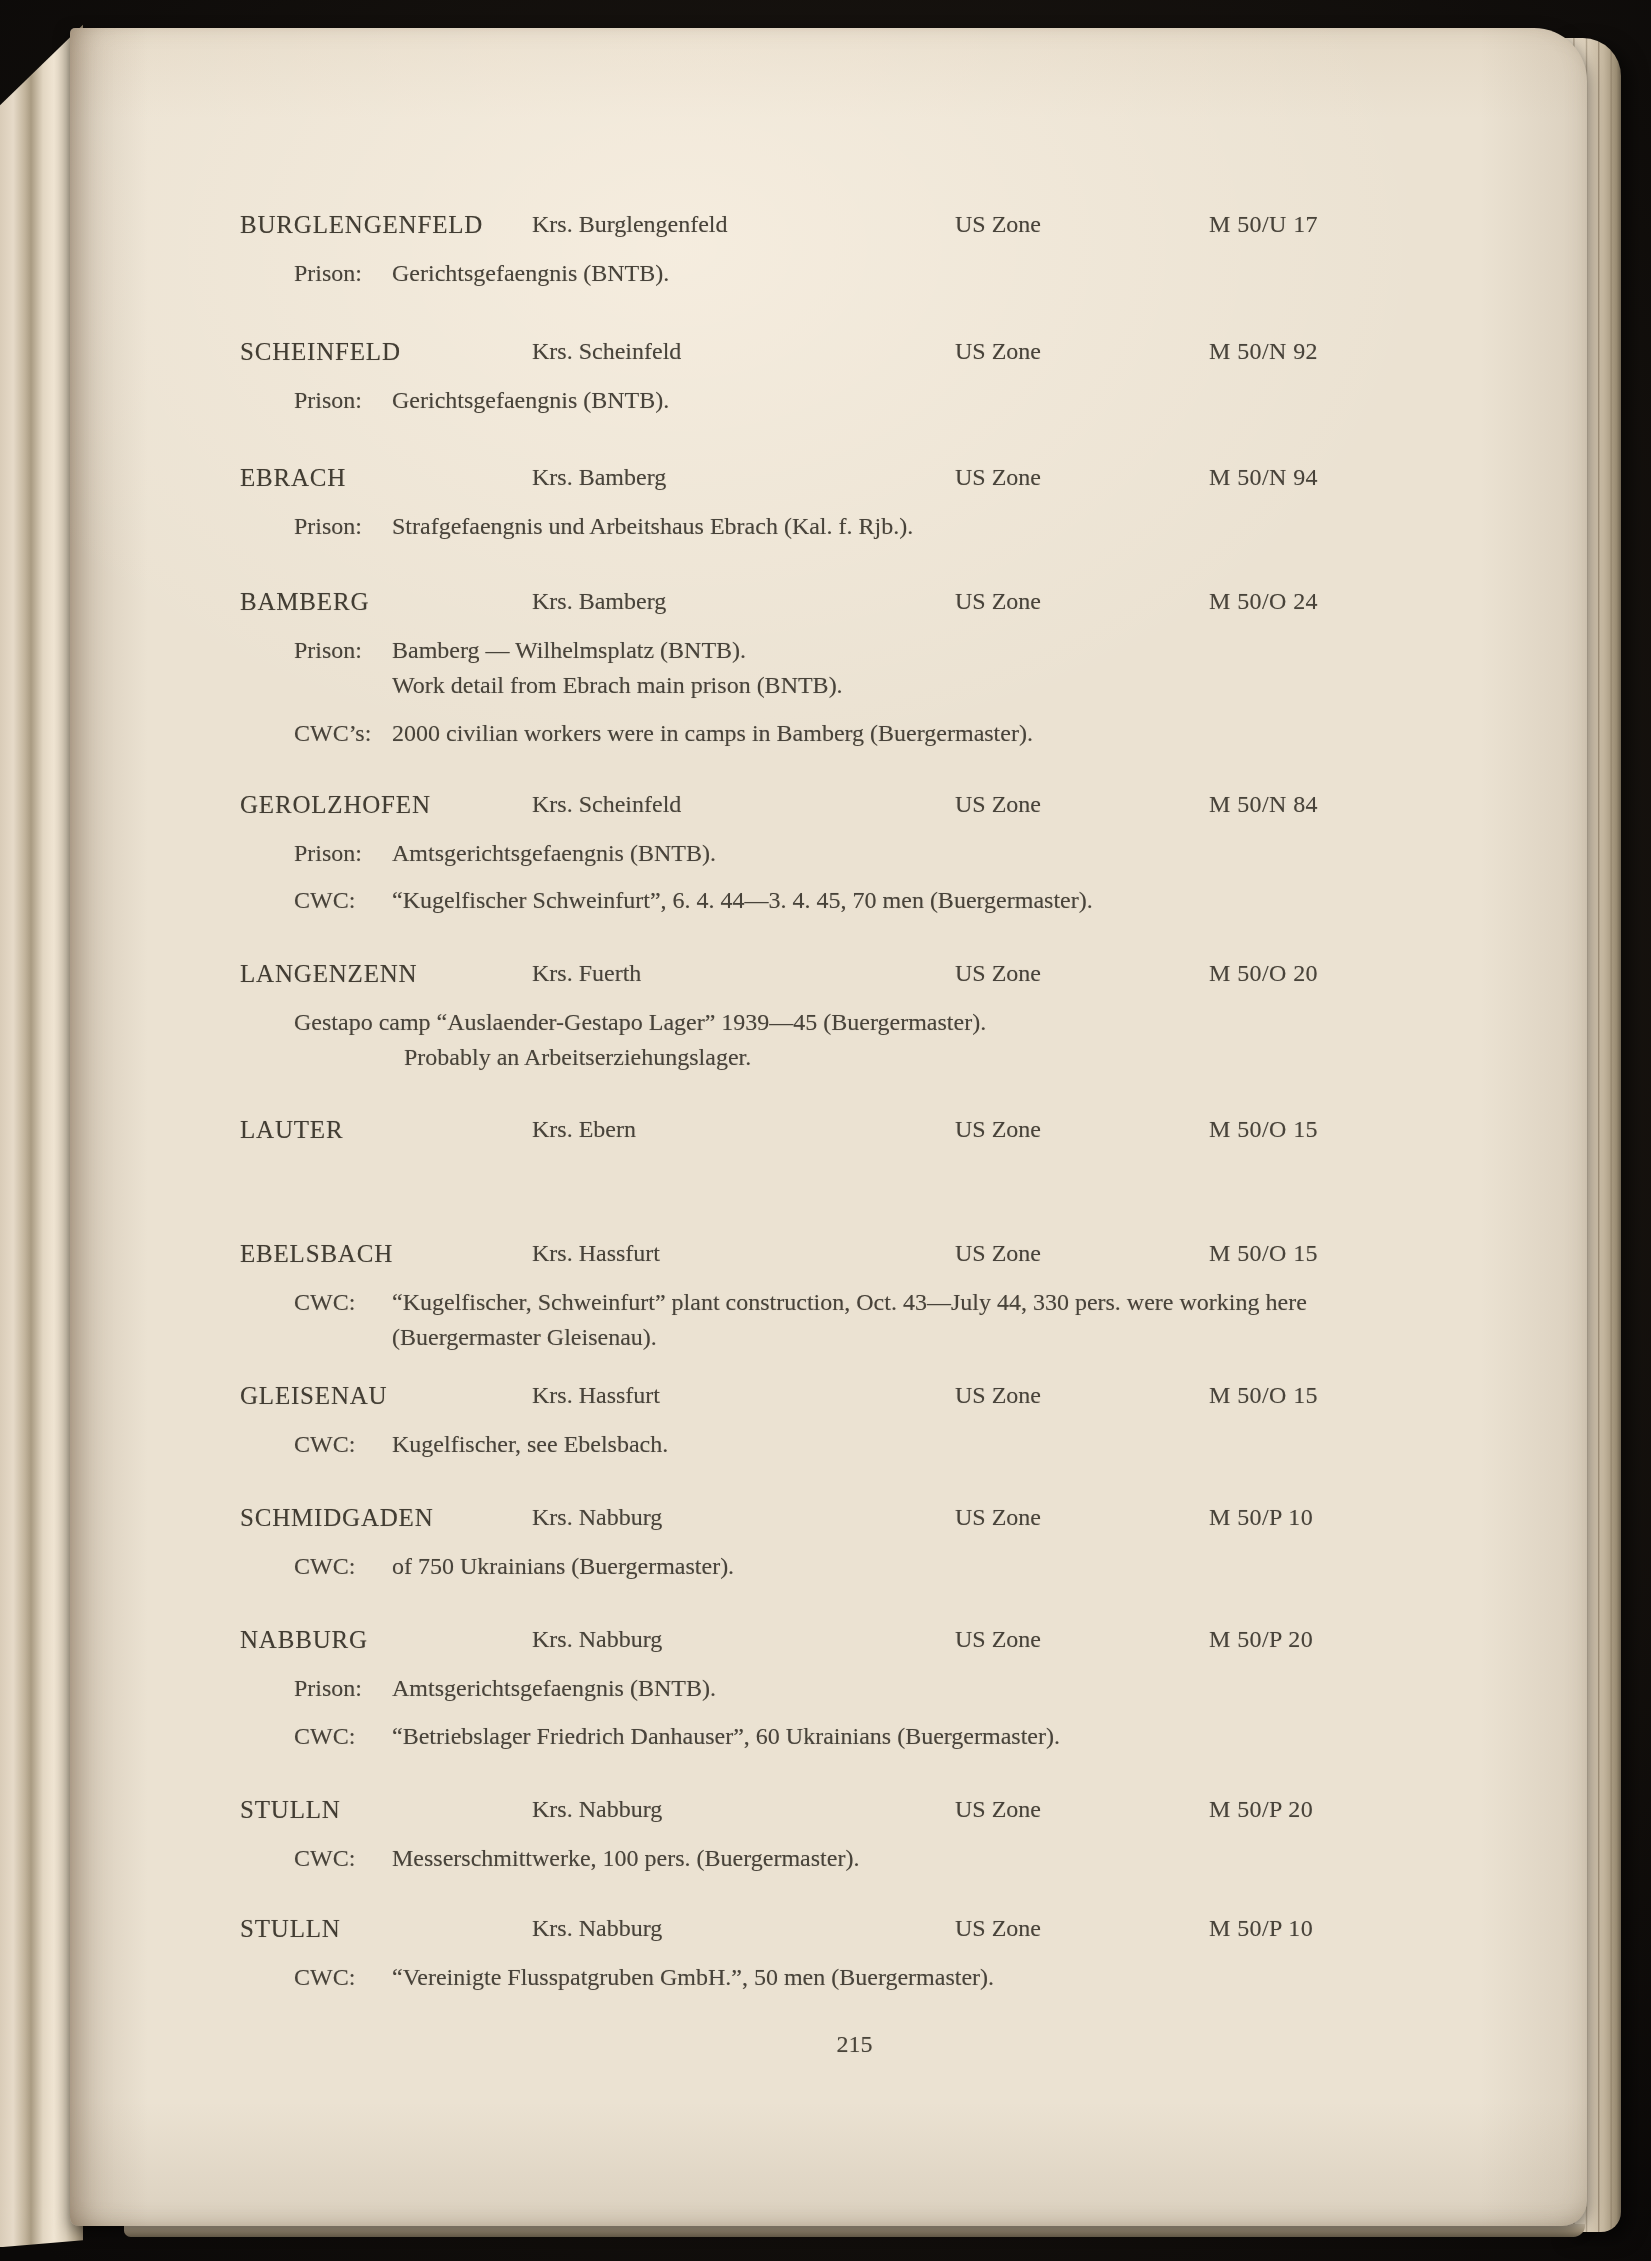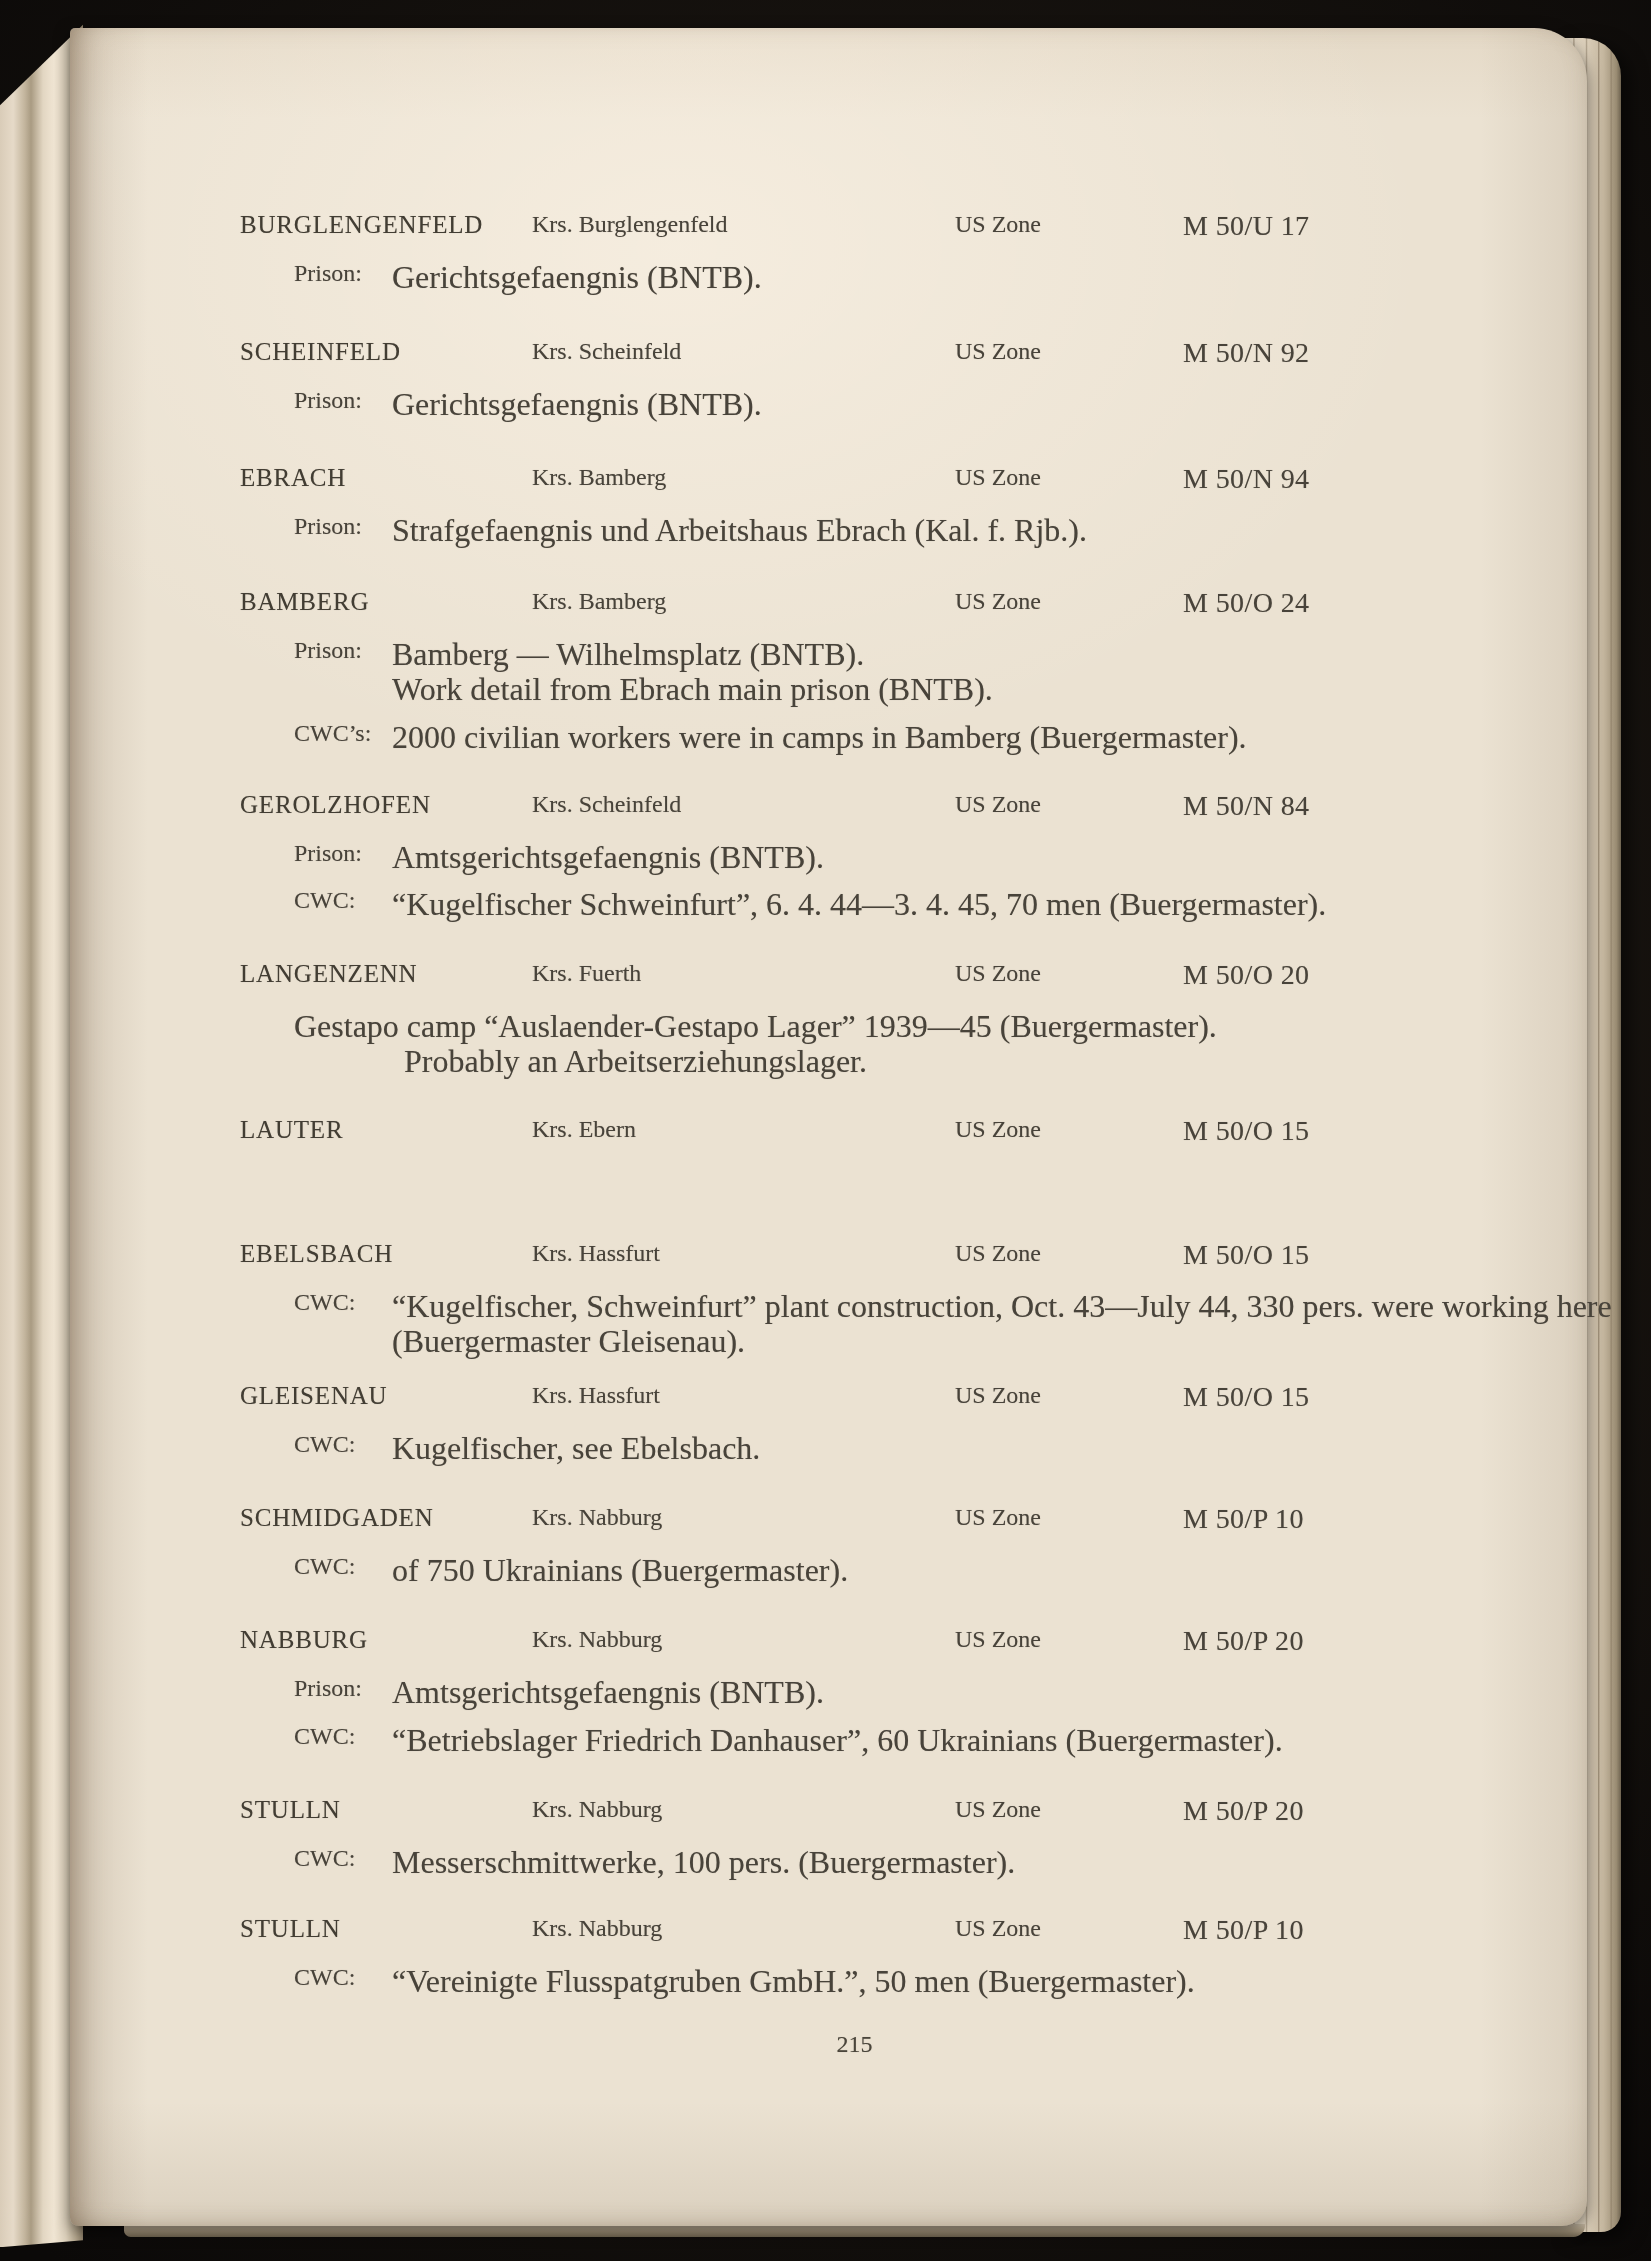--- a/index.html
+++ b/index.html
@@ -75,23 +75,23 @@
   }
   .content span {
     position: absolute;
     white-space: nowrap;
     line-height: 1.1;
     text-shadow: 0 0 0.8px rgba(72,66,56,0.35);
   }
   .name  { font-size: 25px; letter-spacing: 0.8px; color: #423d33; }
   .krs   { font-size: 24px; }
   .zone  { font-size: 24px; }
-  .map   { font-size: 28px; letter-spacing: 0.4px; }
+  .map   { font-size: 24px; letter-spacing: 0.4px; margin-left: 26px; }
   .label { font-size: 24px; }
-  .text  { font-size: 32px; }
+  .text  { font-size: 24px; }
   .page-number {
     position: absolute;
     left: 805px; top: 2031px;
     width: 99px;
     text-align: center;
     font-size: 24px;
     color: #4a453b;
     text-shadow: 0 0 0.8px rgba(72,66,56,0.35);
   }
 </style>

